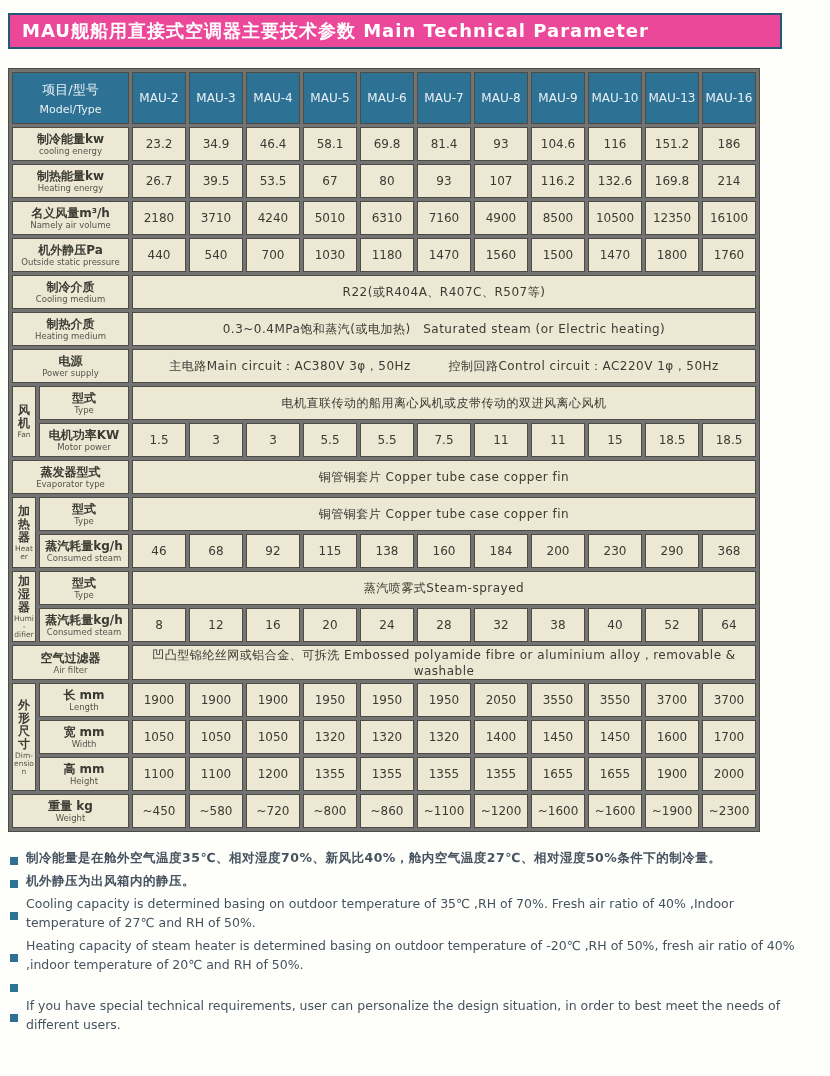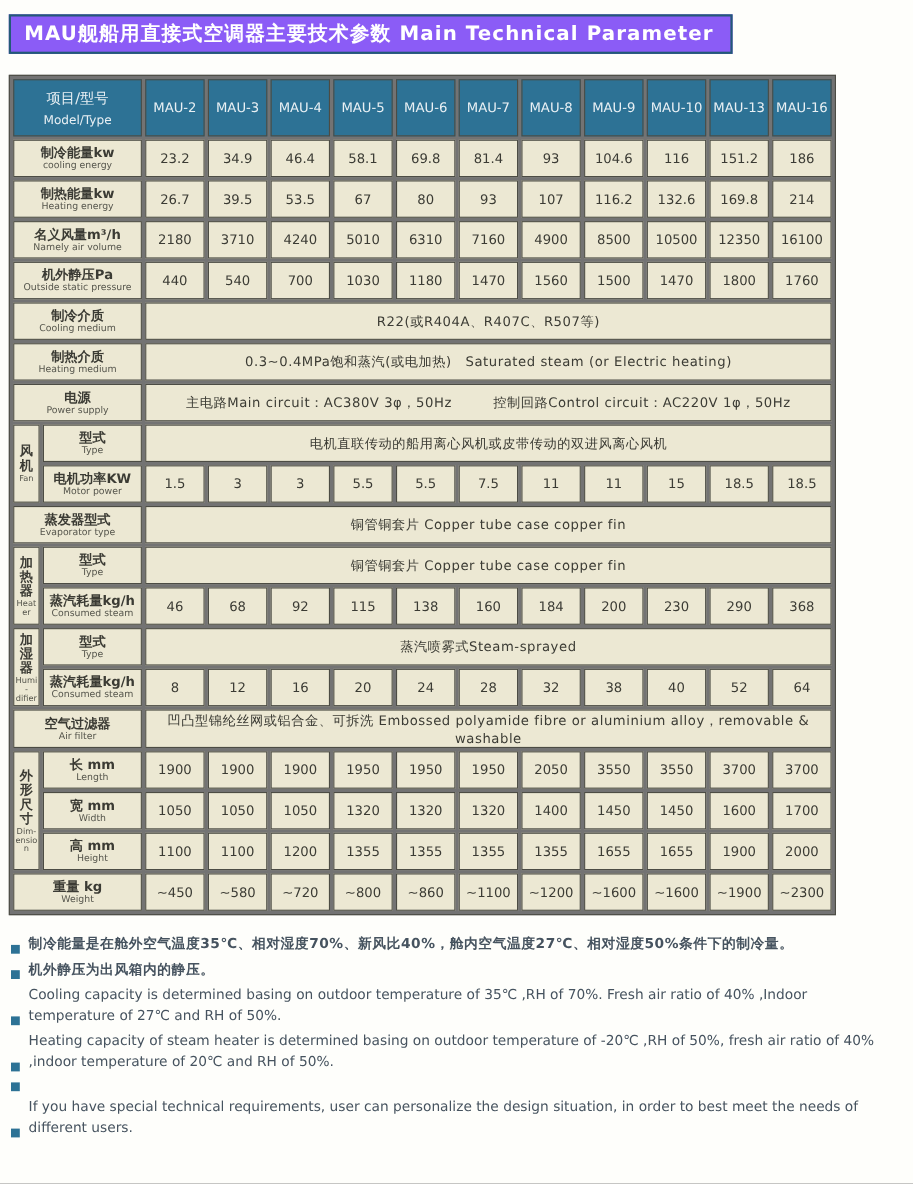--- a/index.html
+++ b/index.html
@@ -1,20 +1,20 @@
 <!DOCTYPE html>
 <html><head>
 <meta charset="utf-8">
 <style>
   html,body{margin:0;padding:0;background:#fefefb;}
   body{width:830px;font-family:"DejaVu Sans","Liberation Sans",sans-serif;color:#3b3b34;}
   .page{width:814px;padding:13px 8px 0 8px;box-sizing:border-box;}
 
   .title-bar{
-    width:658px;box-sizing:border-box;background:#8b5cf6;border:2px solid #235a77;
+    width:774px;box-sizing:border-box;background:#ec4899;border:2px solid #235a77;
     color:#ffffff;font-weight:bold;font-size:18px;letter-spacing:1px;
     padding:4px 12px;line-height:24px;
   }
 
   table.spec{
     width:664px;table-layout:fixed;border-collapse:separate;border-spacing:3px;
     background:#737373;border:1px solid #4c4c44;margin-top:19px;
   }
   .spec td,.spec th{
     border:1px solid #4c4c44;background:#ece8d3;text-align:center;vertical-align:middle;
@@ -26,21 +26,21 @@
   .spec td{height:30px;font-size:12px;color:#3b3b34;}
   td.label-cell .zh{font-size:12px;font-weight:bold;line-height:14px;}
   td.label-cell .en{font-size:8.5px;color:#55554c;line-height:10px;}
   td.group-cell{padding:0 1px;}
   .group-zh div{font-size:12px;font-weight:bold;line-height:13px;}
   .group-en{font-size:7.5px;line-height:8px;word-wrap:break-word;margin-top:1px;color:#55554c;}
   td.value-cell{font-size:12px;}
   td.span-cell{font-size:12px;letter-spacing:0.5px;margin-left:41px;}
 
   .notes{margin-top:16px;width:800px;}
-  .note{display:flex;align-items:flex-end;margin-bottom:4px;line-height:19px;}
+  .note{display:flex;align-items:center;margin-bottom:4px;line-height:19px;}
   .note .bullet{
     flex:0 0 auto;width:8px;height:8px;background:#2d7295;margin:6px 8px 0 2px;
   }
   .note .note-text{font-size:12.5px;color:#46535f;}
   .note.zh .note-text{font-weight:bold;letter-spacing:0.5px;}
 </style>
 </head>
 <body>
 
 <div class="page">

